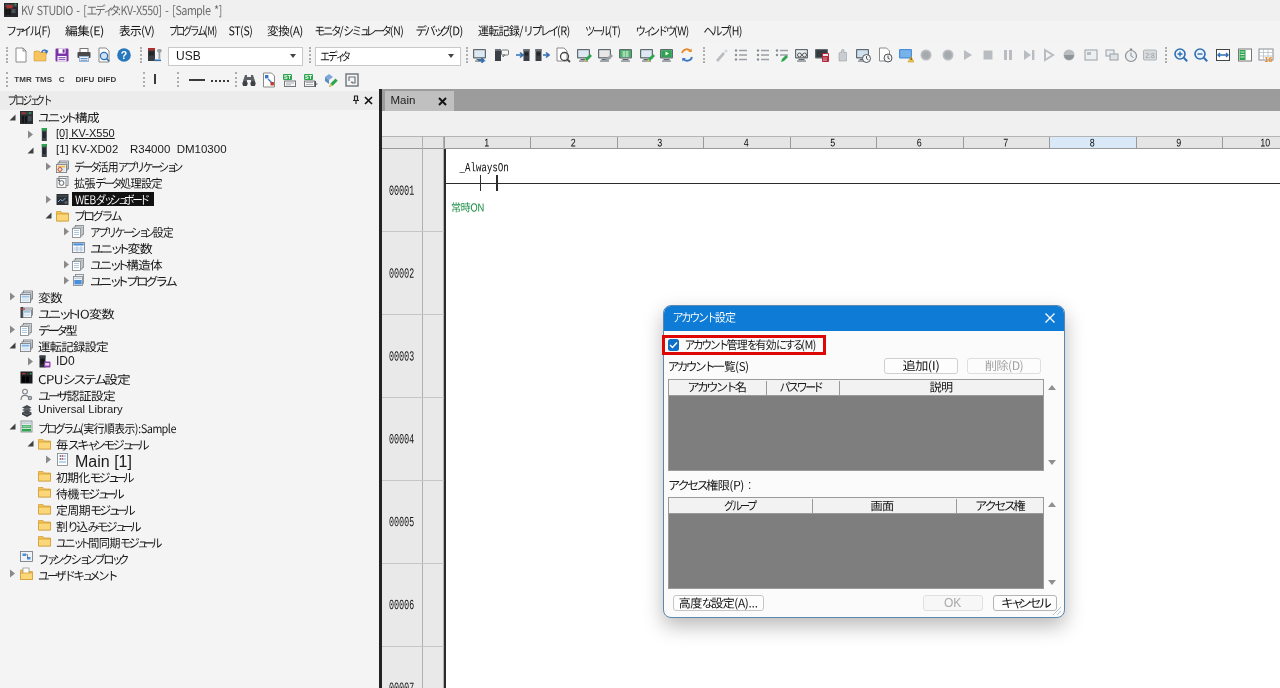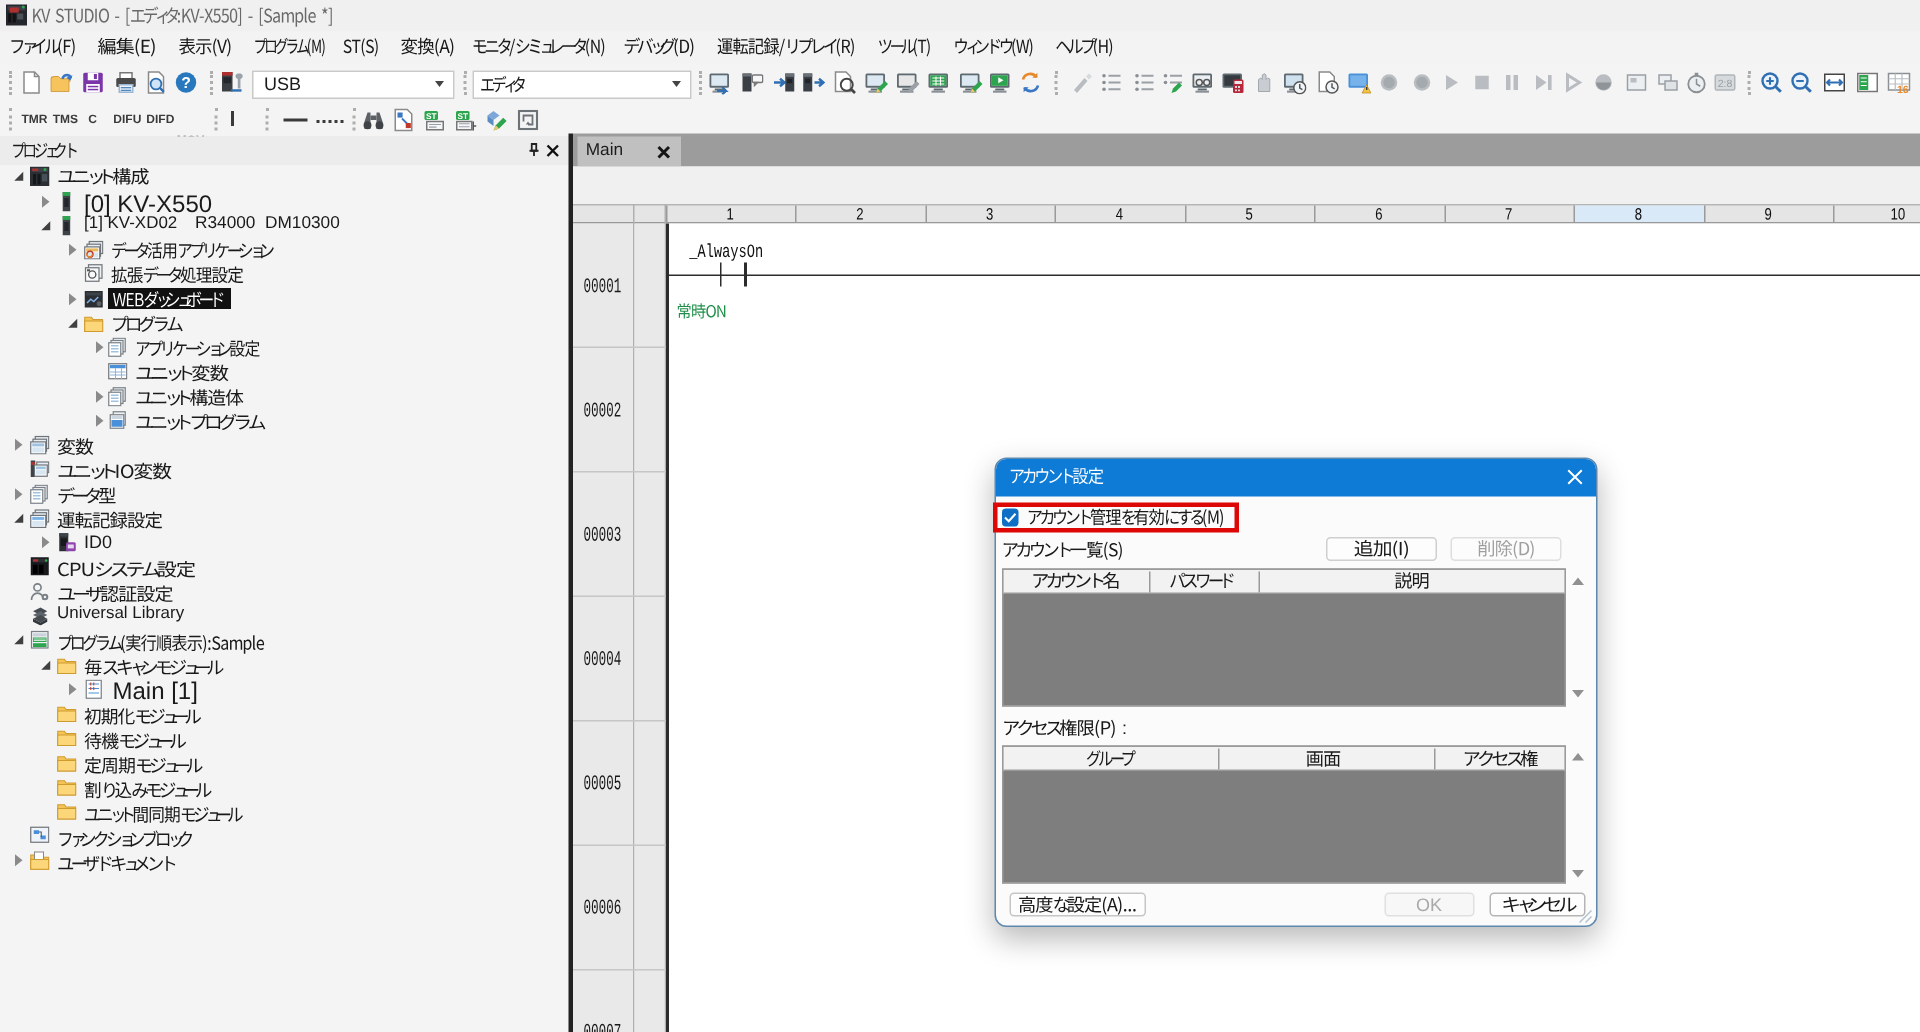--- a/index.html
+++ b/index.html
@@ -351,21 +351,21 @@
     <circle cx="10" cy="2" r="1" fill="#2da44e"></circle>
   </svg>
 <svg class="ab" style="left:26px;top:129.56px" width="9" height="9" viewBox="0 0 9 9">
     <polygon points="2,0.5 7,4.5 2,8.5" fill="#8a8a8a"></polygon>
   </svg>
 <svg class="ab" style="left:38px;top:127.56px" width="13" height="13" viewBox="0 0 13 13">
     <rect x="3.8" y="0" width="5" height="13" fill="#3c4348"></rect>
     <rect x="3.8" y="0" width="5" height="2.6" fill="#2da44e"></rect>
     <rect x="4.8" y="4" width="3" height="6" fill="#23272b"></rect>
   </svg>
-<span class="ab tx" style="left:56px;top:127.054px;font-size:16px;font-family:'Liberation Sans',sans-serif;color:#1a1a1a;">[0] KV-X550</span>
+<span class="ab tx" style="left:56px;top:127.054px;font-size:11px;font-family:'Liberation Sans',sans-serif;color:#1a1a1a;text-decoration:underline;">[0] KV-X550</span>
 <svg class="ab" style="left:26px;top:145.82px" width="9" height="9" viewBox="0 0 9 9">
     <polygon points="7.5,1.5 7.5,7.5 1.5,7.5" fill="#404040"></polygon>
   </svg>
 <svg class="ab" style="left:38px;top:143.82px" width="13" height="13" viewBox="0 0 13 13">
     <rect x="3.8" y="0" width="5" height="13" fill="#3c4348"></rect>
     <rect x="3.8" y="0" width="5" height="2.6" fill="#2da44e"></rect>
     <rect x="4.8" y="4" width="3" height="6" fill="#23272b"></rect>
   </svg>
 <span class="ab tx" style="left:56px;top:143.314px;font-size:11.3px;font-family:'Liberation Sans',sans-serif;color:#1a1a1a;">[1] KV-XD02</span>
 <svg class="ab" style="left:44px;top:162.08px" width="9" height="9" viewBox="0 0 9 9">

